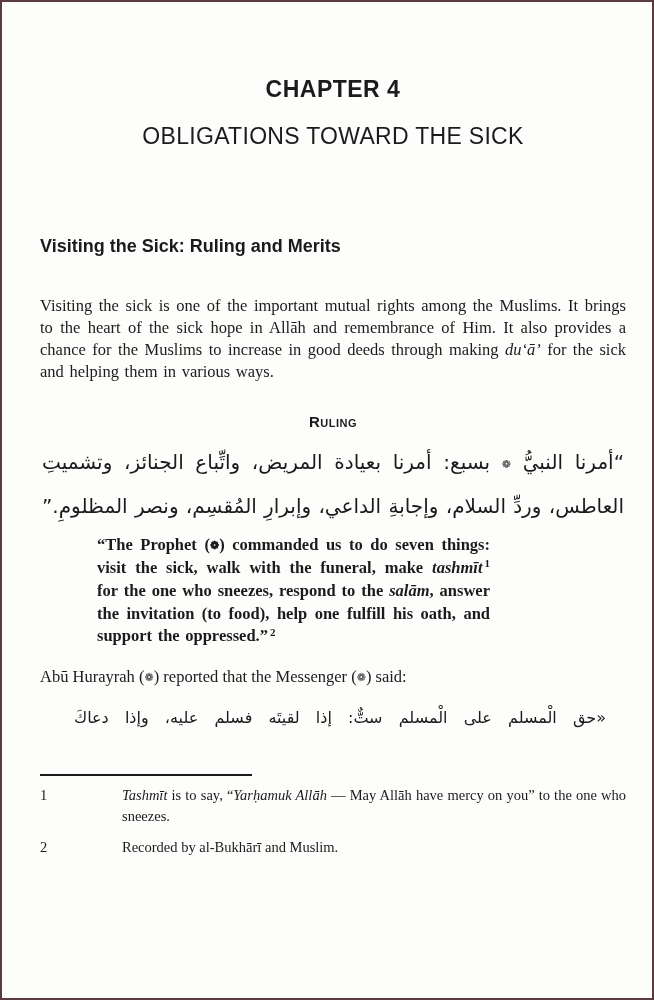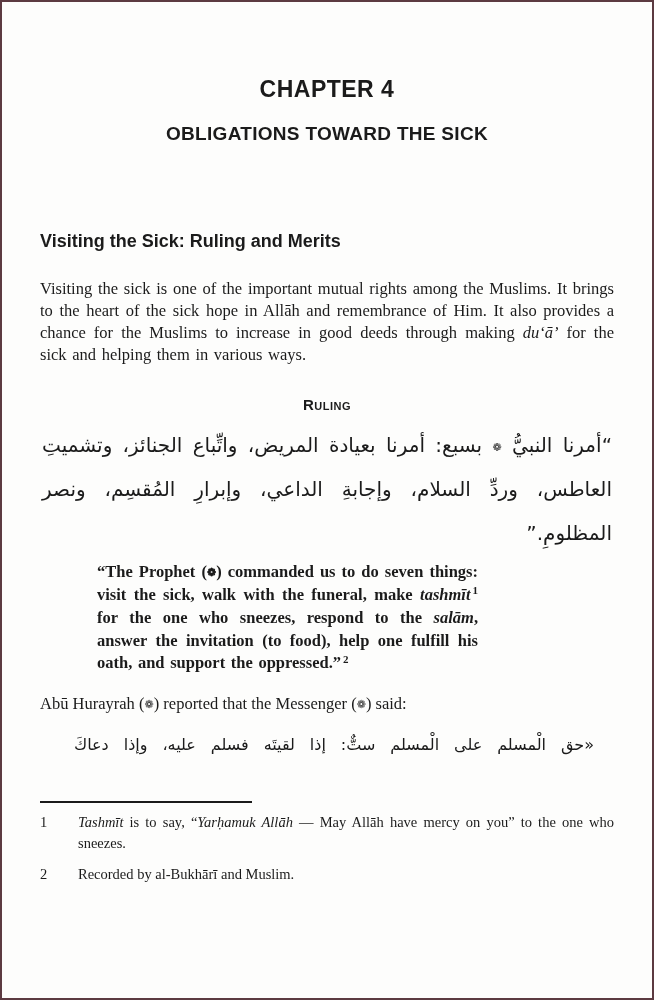--- a/index.html
+++ b/index.html
@@ -3,44 +3,44 @@
 <meta charset="utf-8">
 <style>
   html,body{margin:0;padding:0;background:#e9e6e1;}
   .page{
     position:relative;
     width:654px;height:1000px;
     box-sizing:border-box;
     margin:0 auto;
     border:2px solid #5c3a41;
     background:#fdfdfc;
-    padding:74px 38px 0 38px;
+    padding:74px 26px 0 38px;
     color:#1b1b1b;
     font-family:"Liberation Serif", serif;
     overflow:hidden;
   }
   .chapter-label{
     font-family:"Liberation Sans", sans-serif;
     font-weight:bold;font-size:23px;letter-spacing:.5px;
     text-align:center;margin:0;
   }
   .chapter-title{
     font-family:"Liberation Sans", sans-serif;
-    font-weight:bold;font-size:19px;letter-spacing:.3px;
+    font-weight:normal;font-size:23px;letter-spacing:.3px;
     text-align:center;margin:20px 0 0 0;
   }
   .section-heading{
     font-family:"Liberation Sans", sans-serif;
     font-weight:bold;font-size:18px;
     margin:86px 0 0 0;
   }
   .body-par{
     font-size:16.5px;line-height:22px;
     text-align:justify;
-    margin:26px 0 0 0;
+    margin:38px 0 0 0;
     word-spacing:1.5px;
   }
   .ruling-heading{
     font-family:"Liberation Sans", sans-serif;
     font-weight:bold;font-size:15px;
     font-variant:small-caps;
     letter-spacing:.5px;
     margin:30px 0 0 0;
     text-align:center;
   }
@@ -71,21 +71,21 @@
   }
   .it{font-style:italic;}
   .rosette{font-size:11px;line-height:0;vertical-align:1px;}
   .fn-sup{font-size:11px;position:relative;top:-5.5px;padding-left:2px;}
   .fn-rule{width:212px;height:2px;background:#1b1b1b;margin:34px 0 0 0;}
   .footnote{
     display:flex;font-size:14.5px;line-height:21.5px;
     margin:9px 0 0 0;
   }
   .footnote .fn-num{flex:0 0 38px;}
-  .footnote .fn-text{flex:1;text-align:justify;}
+  .footnote .fn-text{flex:1;text-align:justify;margin-left:44px;}
 </style>
 </head>
 <body>
 
 <div class="page">
 
   <h1 class="chapter-label">CHAPTER 4</h1>
   <h2 class="chapter-title">OBLIGATIONS TOWARD THE SICK</h2>
 
   <h3 class="section-heading">Visiting the Sick: Ruling and Merits</h3>

